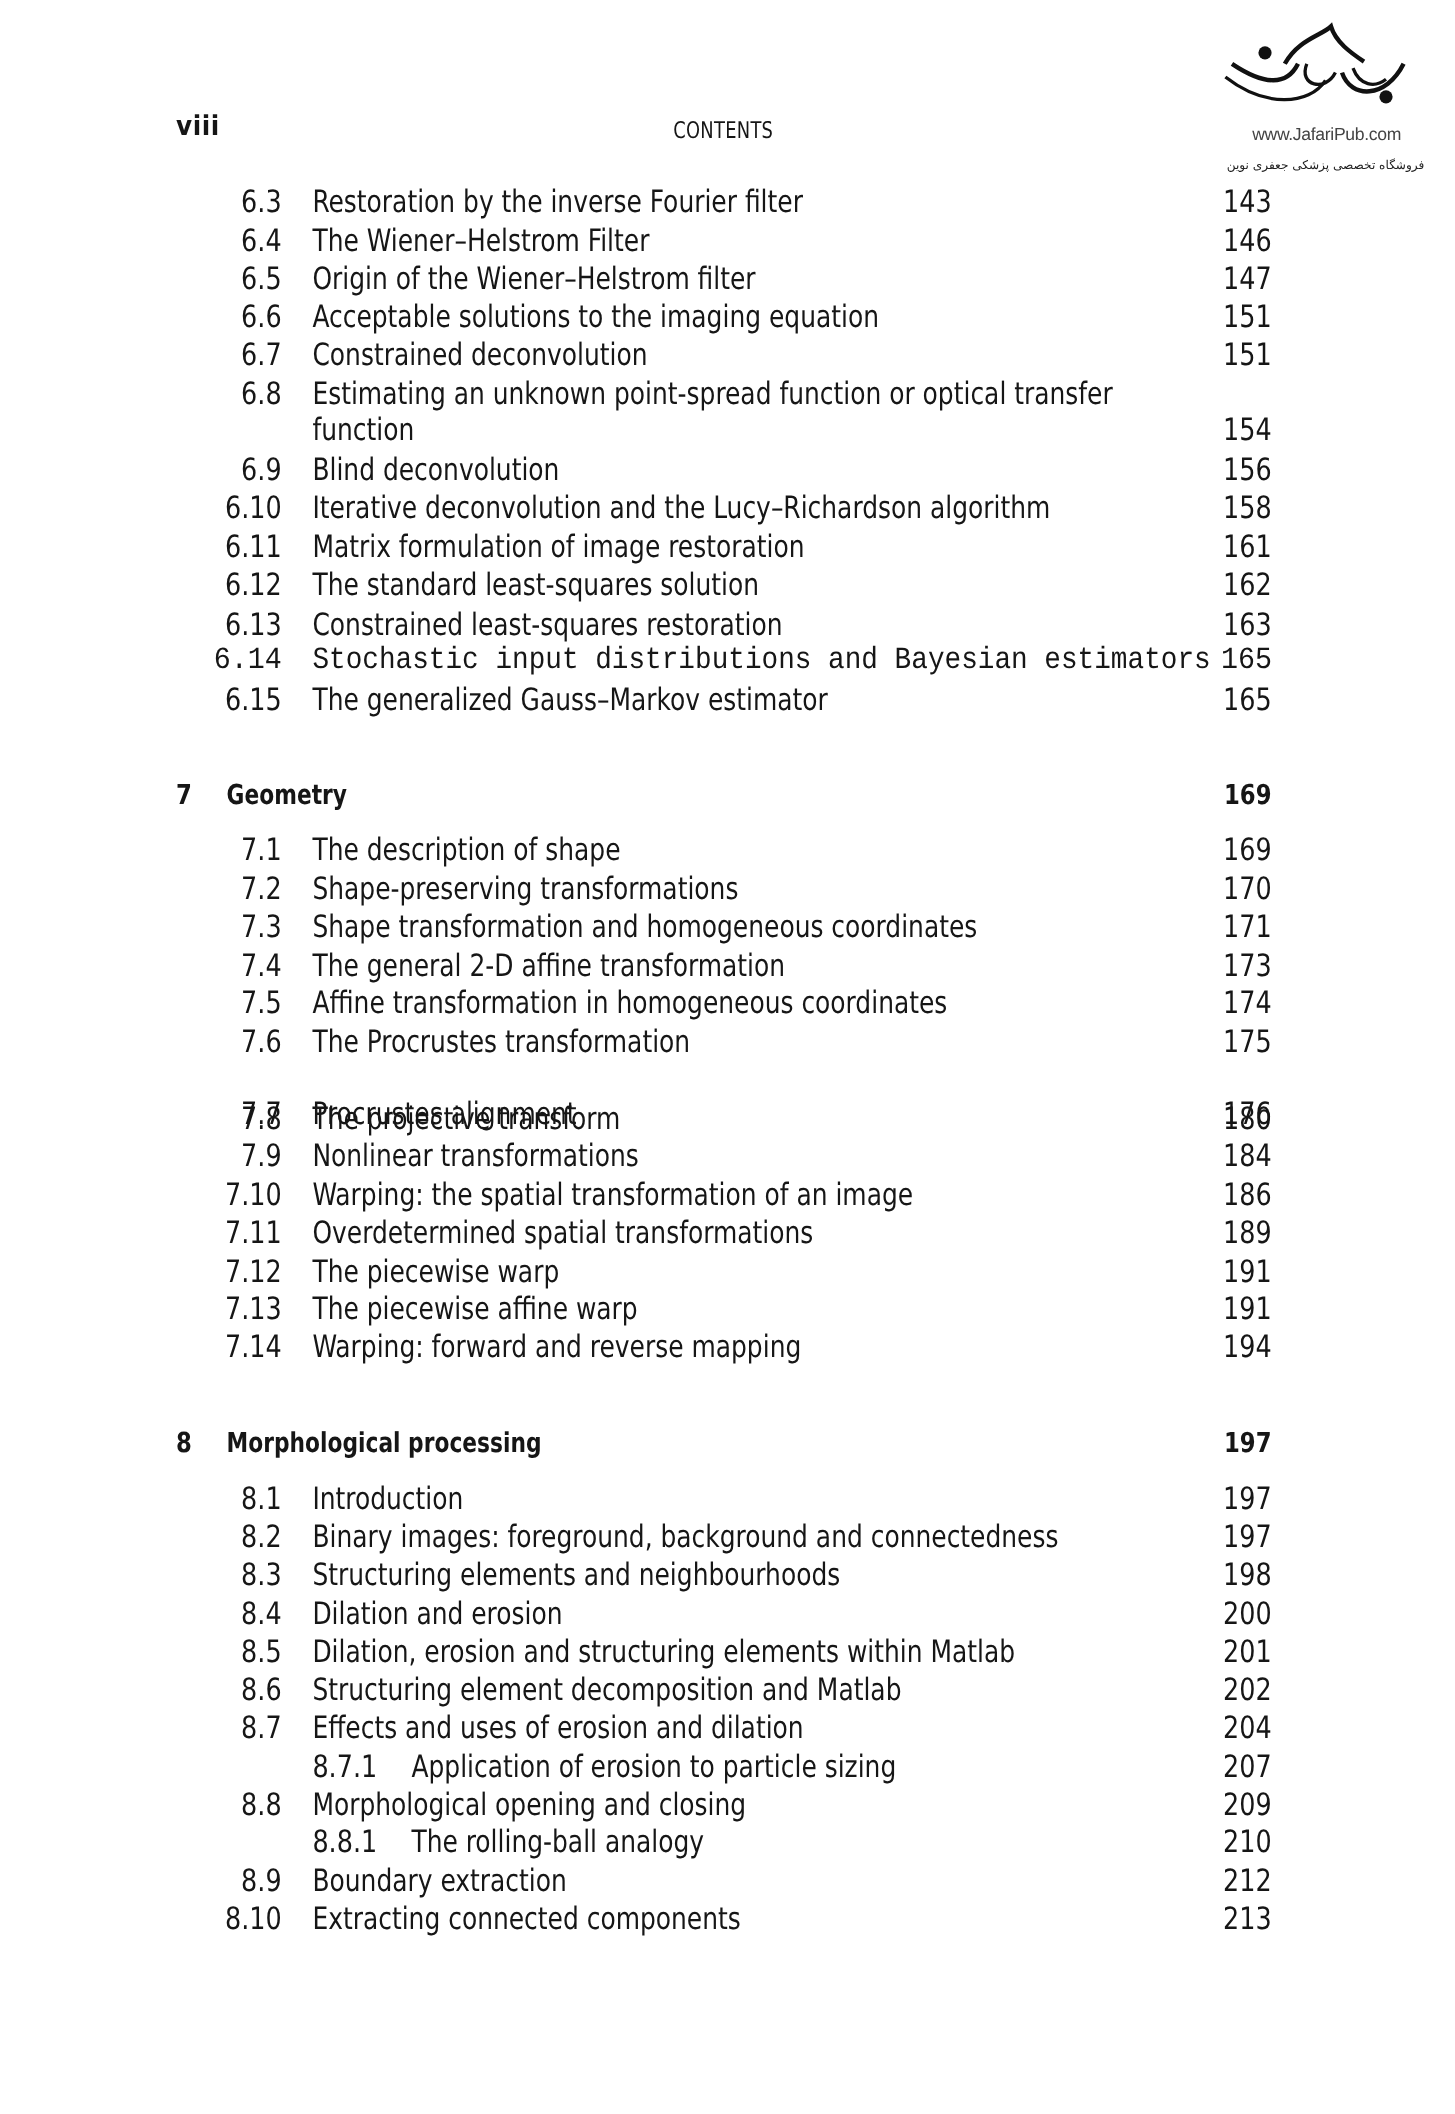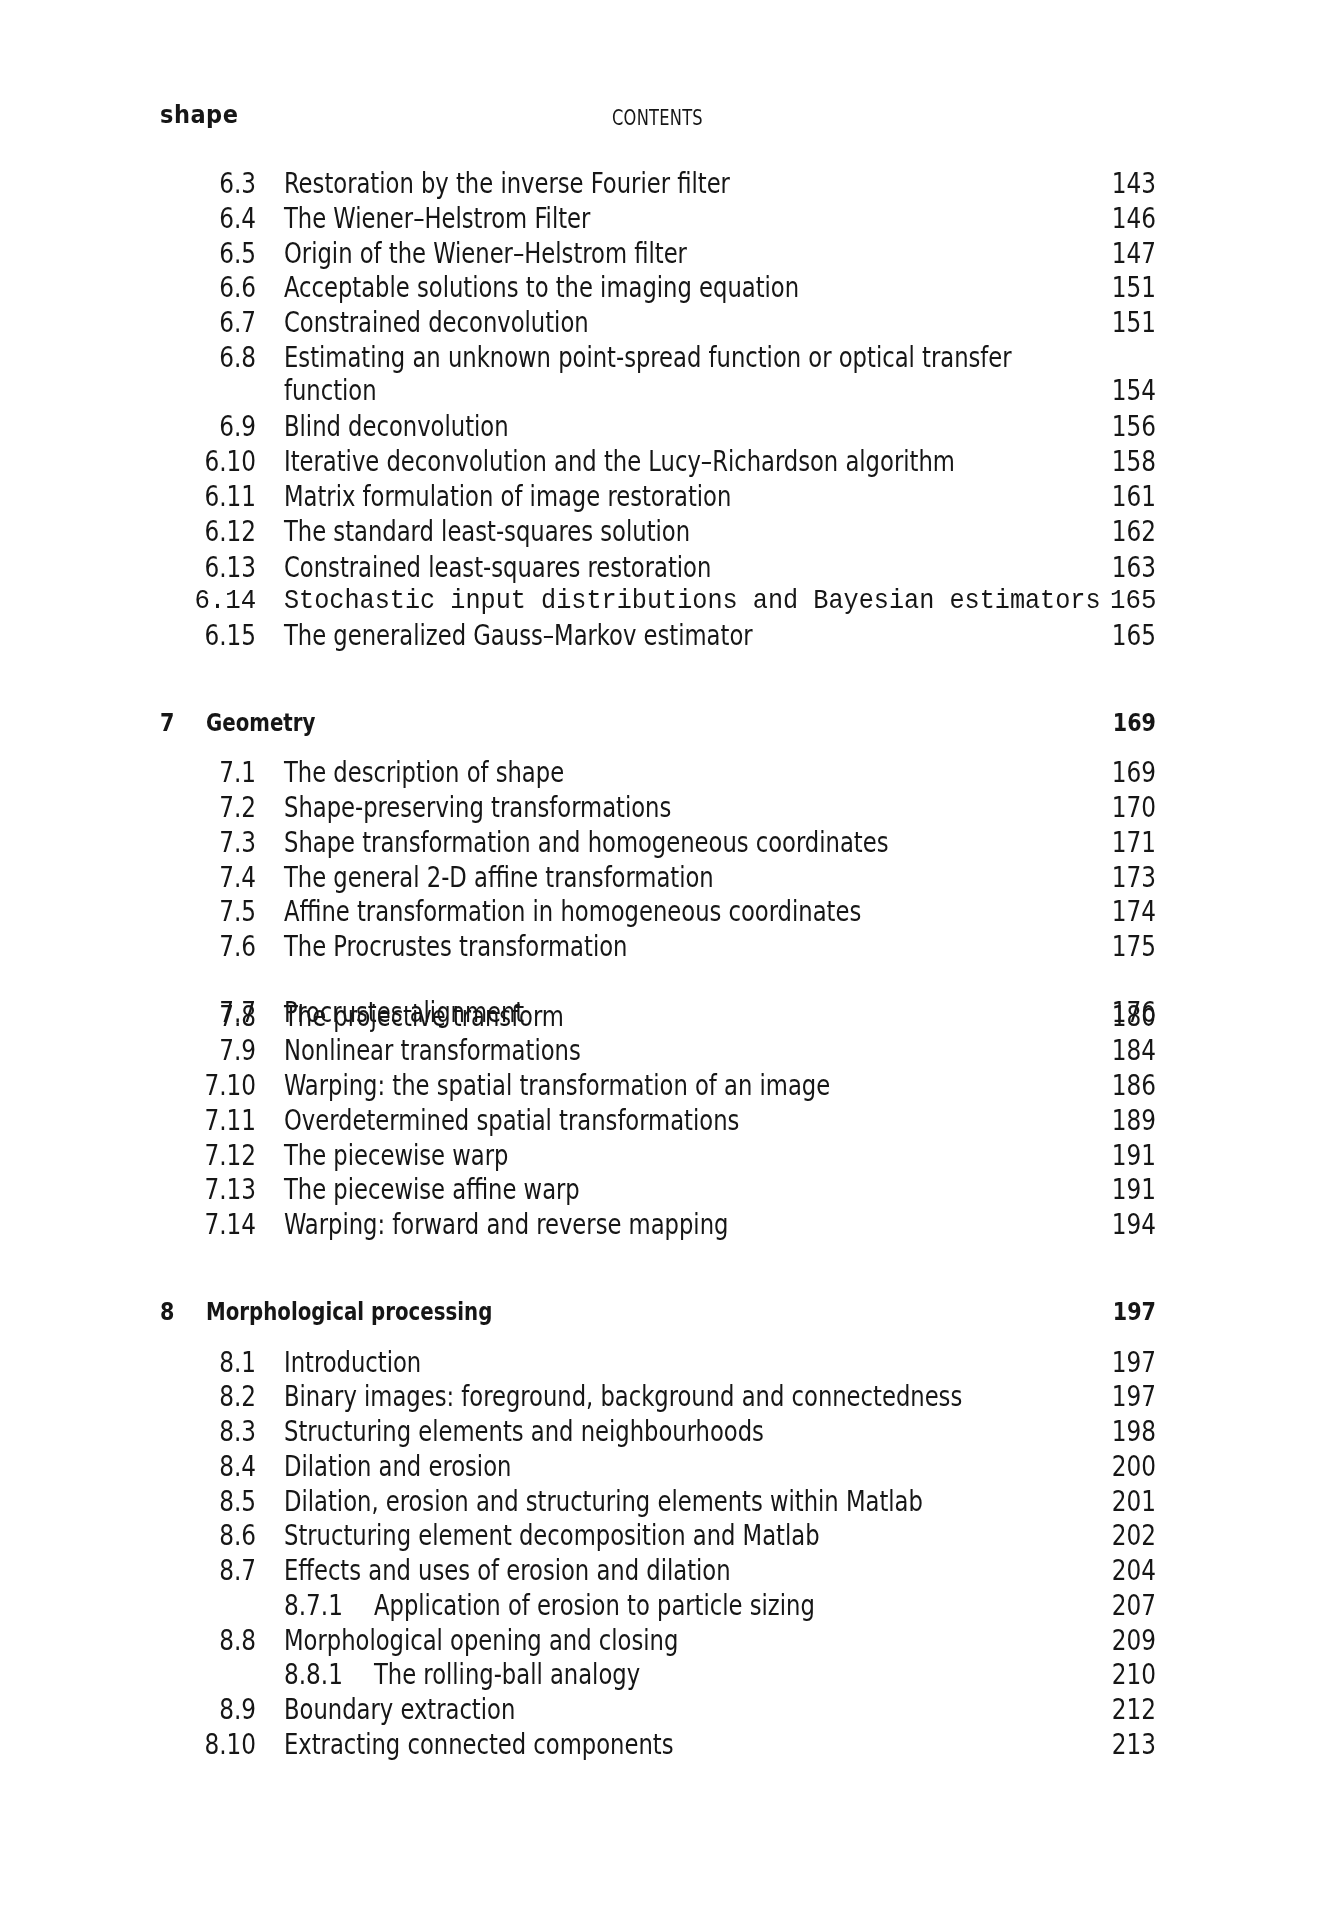--- a/index.html
+++ b/index.html
@@ -57,23 +57,37 @@
     .row.chapter { font-weight: bold; font-size: 25px; }
     .row.chapter .num { right: auto; left: 160px; transform-origin: left center; }
     .row.chapter .title { left: 206px; transform: scaleX(0.88); }
     .row.cont .title { left: 284px; }
   </style>
 </head>
 <body>
 
 <div class="page">
 
-  <div class="folio">shape</div>
+  <div class="folio">viii</div>
   <div class="running-title">CONTENTS</div>
 
+  <div class="logo">
+    <svg width="170" height="92" viewBox="0 0 170 92">
+      <path d="M10 40 C 40 60, 60 60, 70 40" fill="none" stroke="#111" stroke-width="4"></path>
+      <path d="M4 52 C 40 80, 80 78, 95 55" fill="none" stroke="#111" stroke-width="3"></path>
+      <path d="M58 40 C 70 18, 92 14, 100 6 C 104 20, 118 30, 130 38" fill="none" stroke="#111" stroke-width="4"></path>
+      <path d="M78 40 C 70 60, 95 66, 104 48" fill="none" stroke="#111" stroke-width="3"></path>
+      <path d="M110 48 C 118 72, 150 72, 166 40" fill="none" stroke="#111" stroke-width="4"></path>
+      <path d="M120 44 C 126 60, 140 62, 150 54" fill="none" stroke="#111" stroke-width="3"></path>
+      <circle cx="40" cy="30" r="6" fill="#111"></circle>
+      <circle cx="150" cy="70" r="6" fill="#111"></circle>
+    </svg>
+    <div class="logo-url">www.JafariPub.com</div>
+    <div class="logo-tagline">فروشگاه تخصصی پزشکی جعفری نوین</div>
+  </div>
 
   <div class="toc" id="toc">
       <div class="row" style="top: 167px;">
         <span class="num">6.3</span>
         <span class="title">Restoration by the inverse Fourier filter</span>
         <span class="page-no">143</span>
       </div>
       <div class="row" style="top: 201.75px;">
         <span class="num">6.4</span>
         <span class="title">The Wiener–Helstrom Filter</span>

